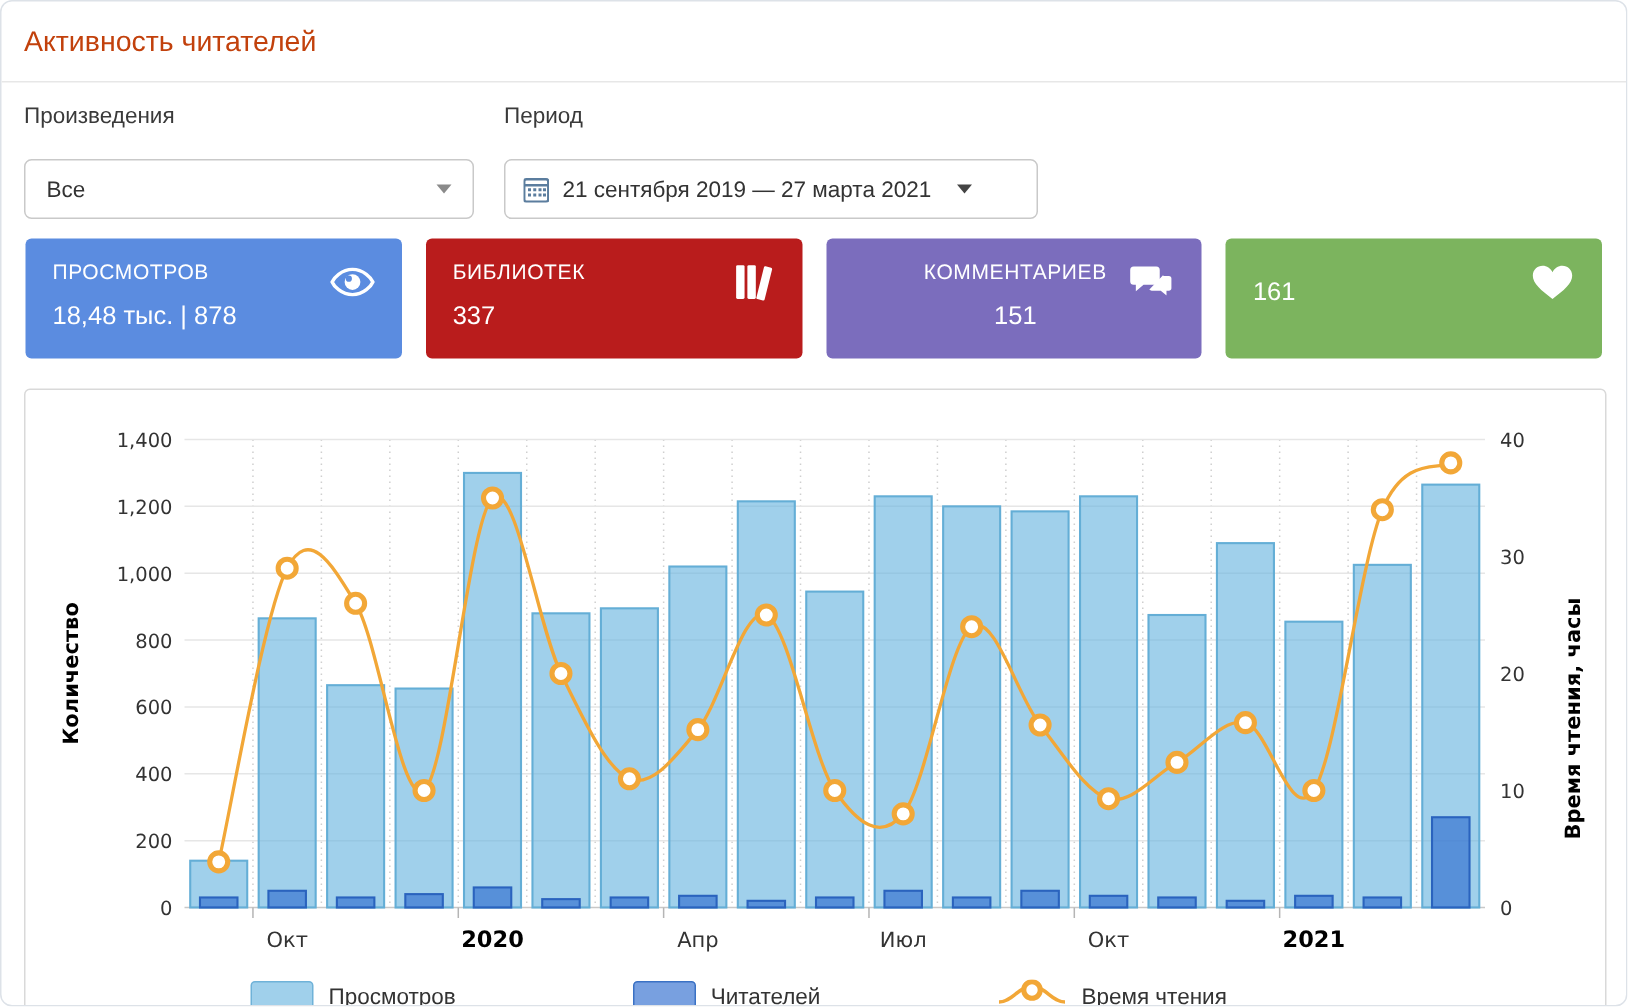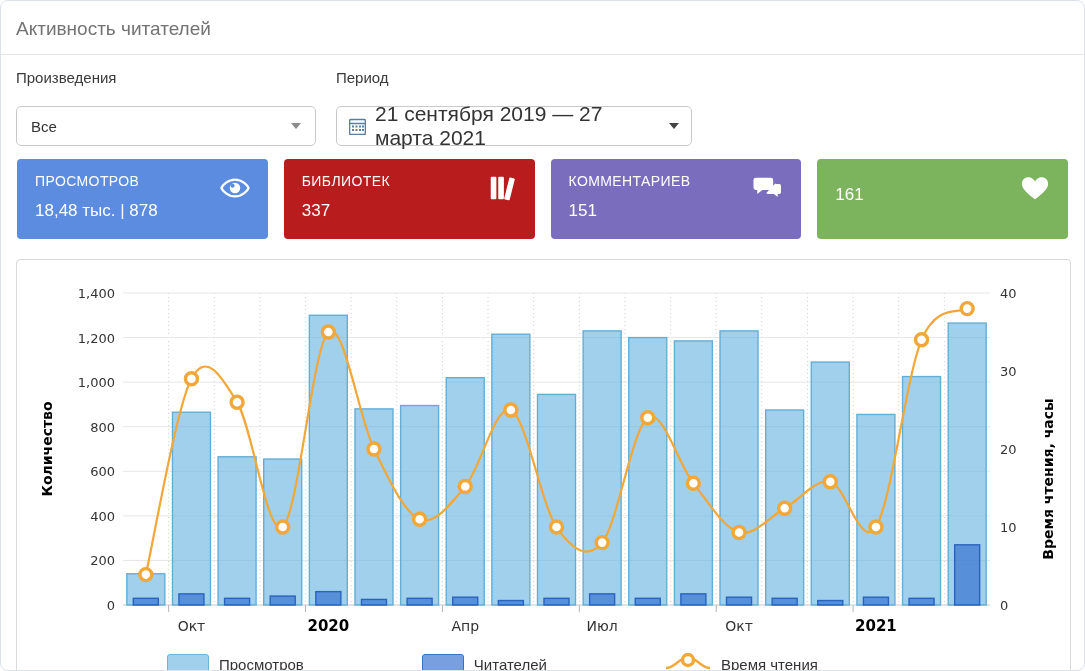--- a/index.html
+++ b/index.html
@@ -1,31 +1,31 @@
 <!DOCTYPE html>
 <html><head>
 <meta charset="utf-8">
 <style>
   * { margin:0; padding:0; box-sizing:border-box; }
   html,body { width:1085px; height:671px; overflow:hidden; background:#fff; }
   body { font-family:"Liberation Sans", sans-serif; color:#333; }
   .panel { width:1085px; height:671px; border:1px solid #dde2e8; border-radius:8px; background:#fff; overflow:hidden; }
 
-  .panel-title { font-size:19px; color:#737373; padding:17px 0 14px 15px; }
+  .panel-title { font-size:19px; color:#c2410c; padding:17px 0 14px 15px; }
   .title-divider { height:1px; background:#e7e7e7; width:100%; }
 
   .filters { display:flex; padding:14px 0 0 15px; gap:20px; }
   .filter-group { display:flex; flex-direction:column; }
   .filter-label { font-size:15px; color:#3a3a3a; margin-bottom:20px; }
   .select-box { width:300px; height:40px; border:1px solid #c9c9c9; border-radius:5px; background:#fff;
                 display:flex; align-items:center; padding:0 14px; font-size:15px; cursor:pointer; }
   .select-box .grow { flex:1; }
   .caret { width:0; height:0; border-left:5px solid transparent; border-right:5px solid transparent; border-top:6px solid #8a8a8a; }
   .date-box { width:356px; height:40px; border:1px solid #c9c9c9; border-radius:5px; background:#fff;
-              display:flex; align-items:center; gap:9px; padding:0 12px; font-size:21px; cursor:pointer; }
+              display:flex; align-items:center; gap:9px; padding:0 12px; font-size:15px; cursor:pointer; }
   .date-box .caret { border-top-color:#444; margin-left:8px; }
 
   .cards { display:flex; gap:16px; padding:13px 16px 0 16px; }
   .card { flex:1; height:80px; border-radius:4px; color:#fff; padding:14px 16px 0 18px; position:relative; }
   .card-label { font-size:14px; letter-spacing:0.4px; }
   .card-value { font-size:17px; margin-top:12px; }
   .card-icon { position:absolute; top:14px; right:18px; width:30px; height:30px; }
   .card-icon svg { width:100%; height:100%; display:block; }
 
   .chart-card { margin:20px 15px 0 15px; border:1px solid #d9d9d9; border-radius:4px; background:#fff;
@@ -95,21 +95,21 @@
       <div class="card-label">БИБЛИОТЕК</div>
       <div class="card-value">337</div>
       <span class="card-icon">
         <svg viewBox="0 0 32 28">
             <rect x="4" y="2" width="6" height="24" rx="1" fill="#fff"></rect>
             <rect x="12" y="2" width="6" height="24" rx="1" fill="#fff"></rect>
             <rect x="21" y="3" width="6" height="24" rx="1" fill="#fff" transform="rotate(14 24 15)"></rect>
           </svg>
       </span>
     </div>
-    <div class="card" style="background: rgb(123, 109, 189);">
+    <div class="card" style="background: rgb(123, 109, 189); text-align: center;">
       <div class="card-label">КОММЕНТАРИЕВ</div>
       <div class="card-value">151</div>
       <span class="card-icon">
         <svg viewBox="0 0 32 28">
             <path d="M3 3 h16 a2.5 2.5 0 0 1 2.5 2.5 v8 a2.5 2.5 0 0 1 -2.5 2.5 h-9 l-5.5 4.5 v-4.5 h-1.5 a2.5 2.5 0 0 1 -2.5 -2.5 v-8 A2.5 2.5 0 0 1 3 3 Z" fill="#fff"></path>
             <path d="M24 9 h4 a2.5 2.5 0 0 1 2.5 2.5 v7 a2.5 2.5 0 0 1 -2.5 2.5 h-1 v4 l-5 -4 h-6 a2.5 2.5 0 0 1 -2.2 -1.4" fill="#fff" stroke="#7b6dbd" stroke-width="1.4"></path>
           </svg>
       </span>
     </div>
     <div class="card" style="background: rgb(124, 180, 94);">

